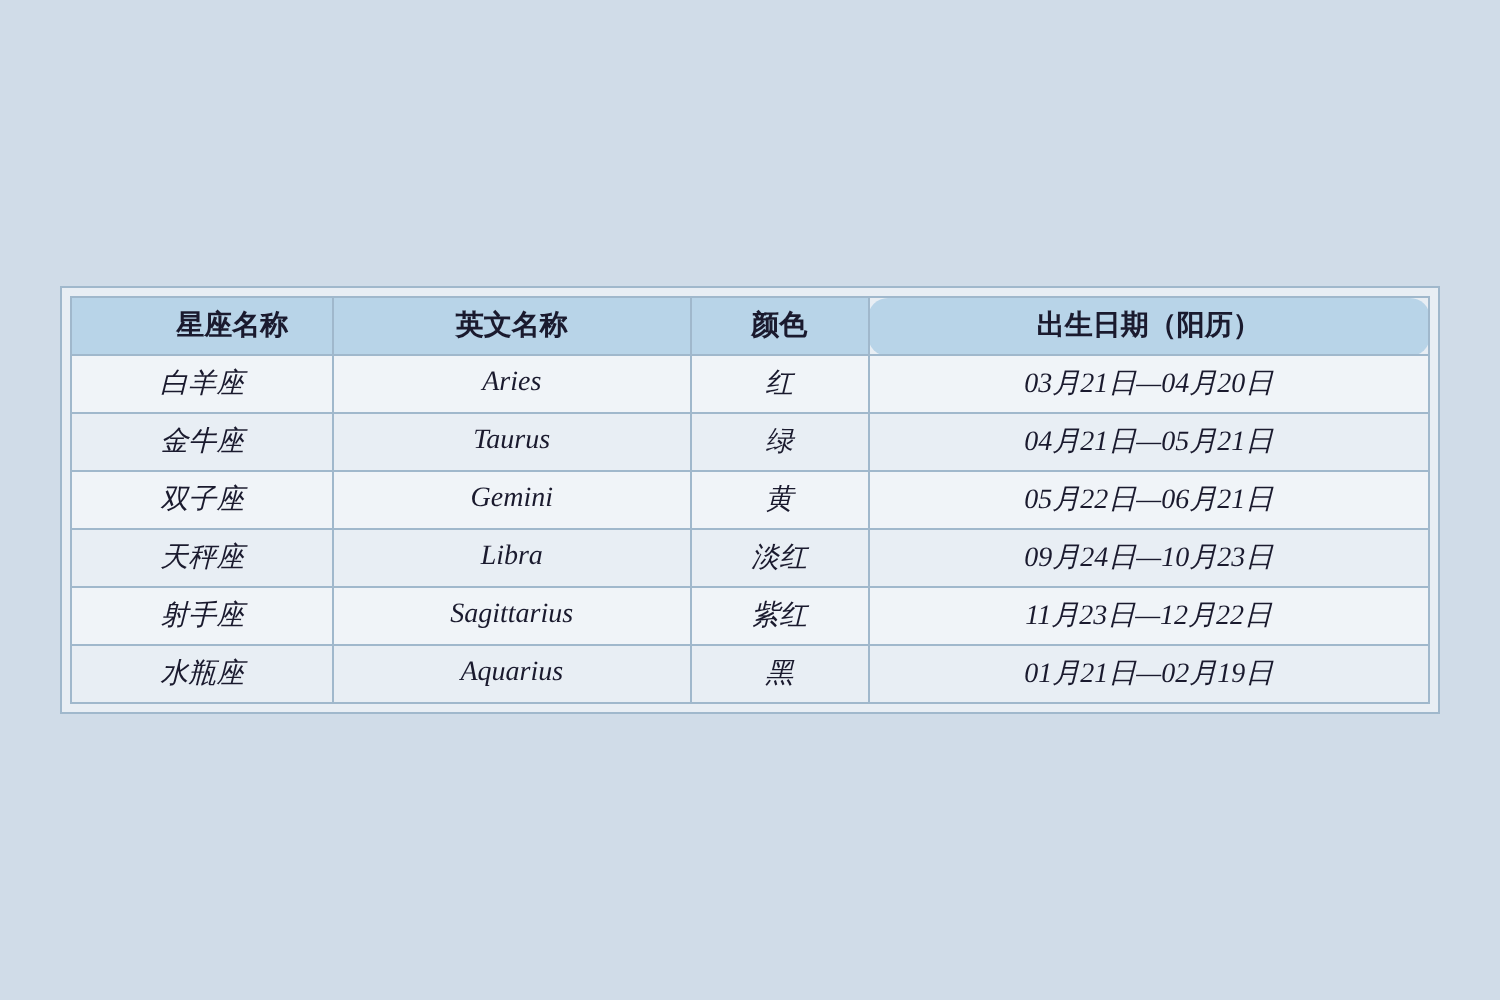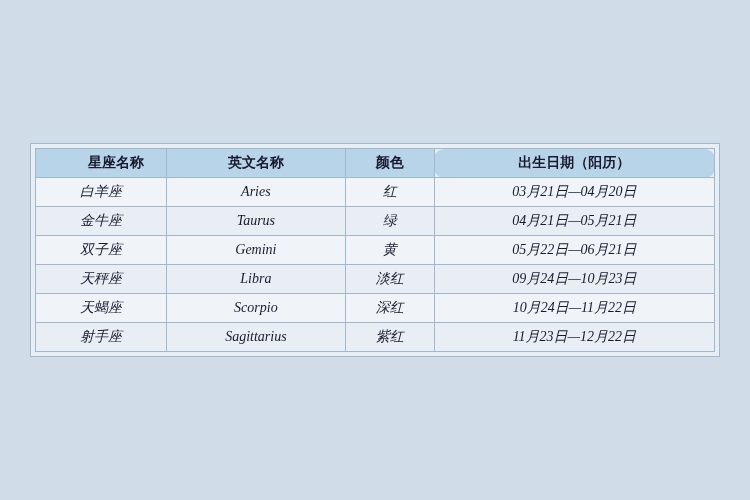--- a/index.html
+++ b/index.html
@@ -87,26 +87,26 @@
           <td>黄</td>
           <td>05月22日—06月21日</td>
         </tr>
         <tr>
           <td>天秤座</td>
           <td>Libra</td>
           <td>淡红</td>
           <td>09月24日—10月23日</td>
         </tr>
         <tr>
-          <td>天蝎座</td>
-          <td>Scorpio</td>
-          <td>深红</td>
-          <td>10月24日—11月22日</td>
-        </tr>
-        <tr>
           <td>射手座</td>
           <td>Sagittarius</td>
           <td>紫红</td>
           <td>11月23日—12月22日</td>
+        </tr>
+        <tr>
+          <td>水瓶座</td>
+          <td>Aquarius</td>
+          <td>黑</td>
+          <td>01月21日—02月19日</td>
         </tr>
       </tbody>
   </table>
 </div>
 
 </body></html>

